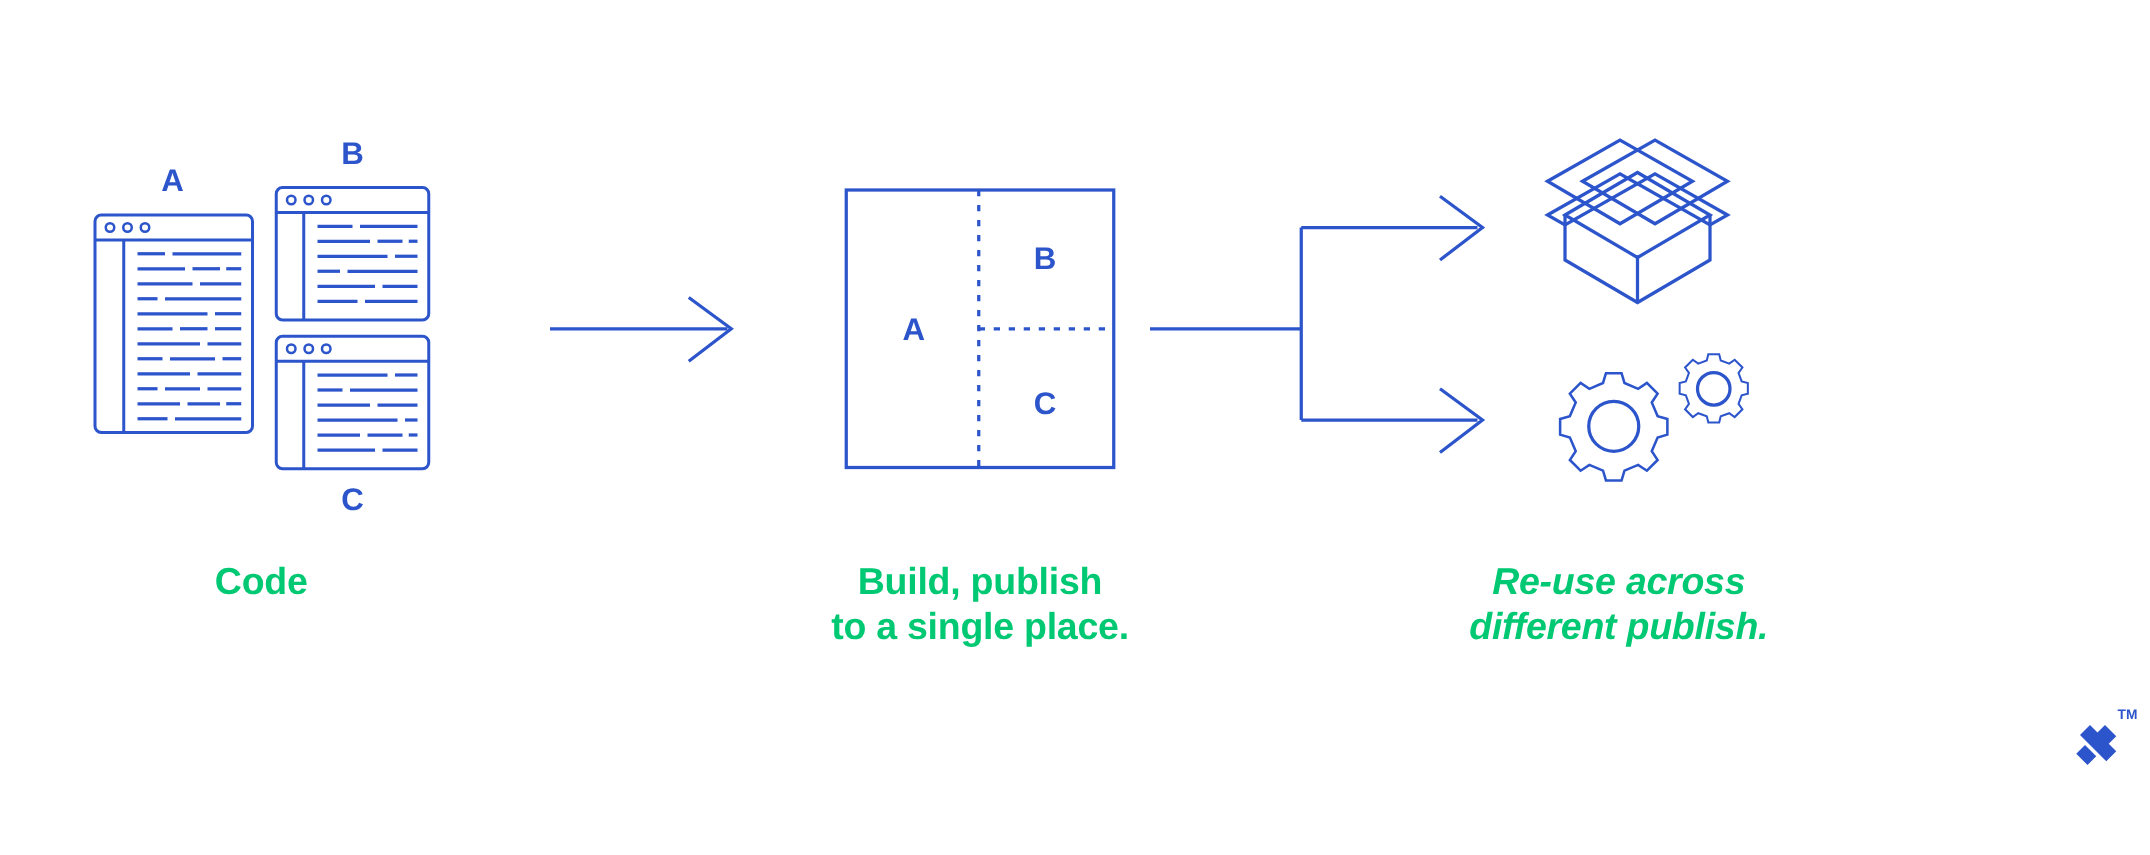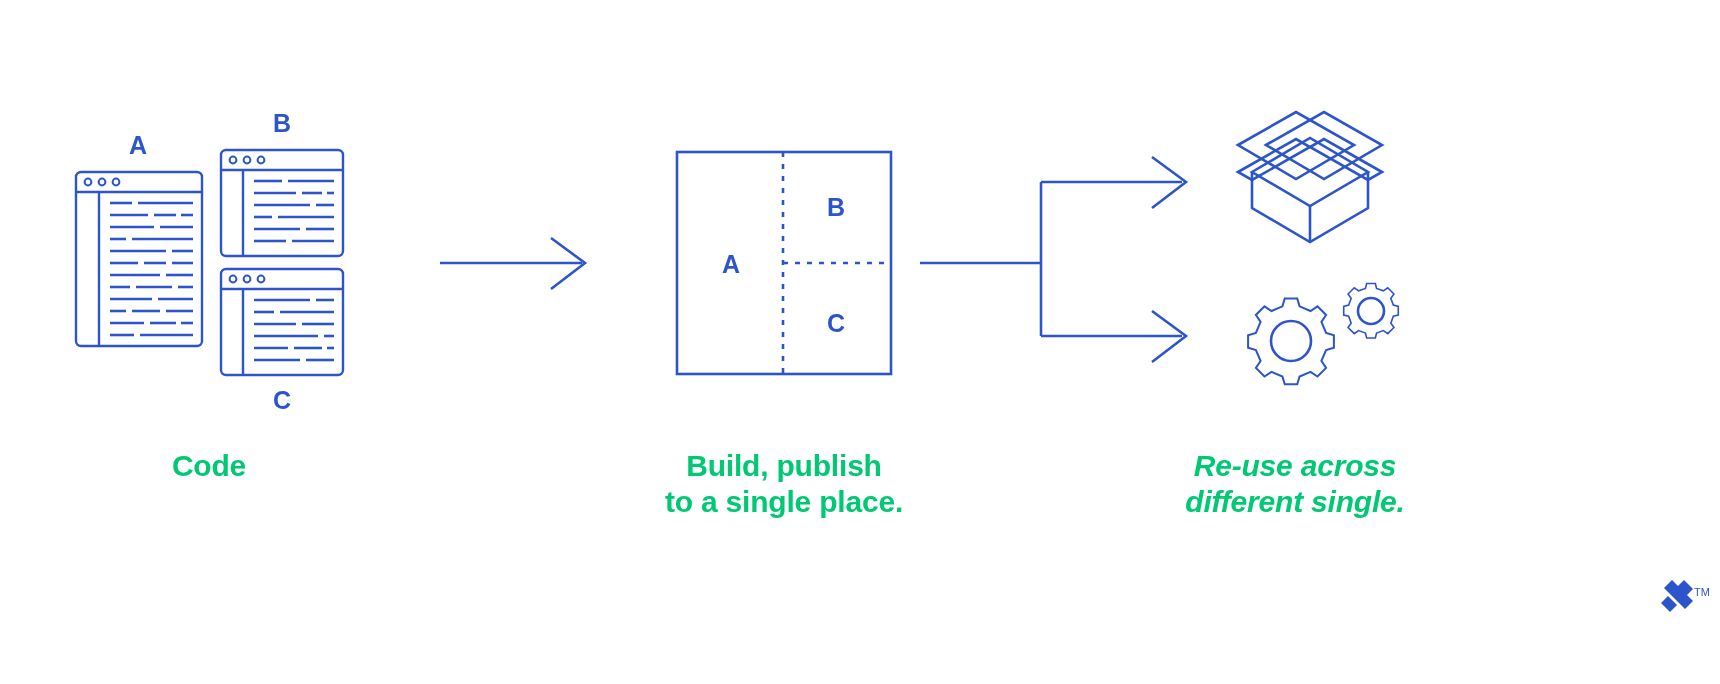--- a/index.html
+++ b/index.html
@@ -57,23 +57,22 @@
   .glyph-a-box  { left: 701px; top: 252px; width: 60px; }
   .glyph-b-box  { left: 806px; top: 195px; width: 60px; }
   .glyph-c-box  { left: 806px; top: 311px; width: 60px; }
 
   .tm-mark {
     position: absolute;
     left: 1694px;
     top: 566px;
     color: #2D55CB;
     font-size: 11px;
-    font-weight: normal;
+    font-weight: bold;
     font-family: "Liberation Sans", sans-serif;
-    margin-top: 20px;
   }
 </style>
 </head>
 <body>
 
 <div class="stage">
 
   <svg class="svg-layer" viewBox="0 0 1720 684">
     <defs>
       <g id="dots3">
@@ -235,18 +234,18 @@
     <div>Code</div>
   </div>
 
   <div class="caption caption-build">
     <div>Build, publish</div>
     <div>to a single place.</div>
   </div>
 
   <div class="caption caption-reuse">
     <div>Re-use across</div>
-    <div>different single.</div>
+    <div>different publish.</div>
   </div>
 
   <div class="tm-mark">TM</div>
 
 </div>
 
 </body></html>

